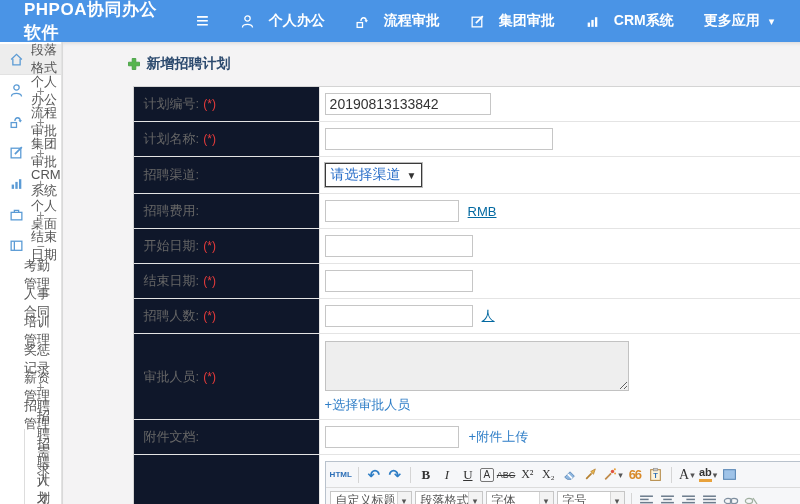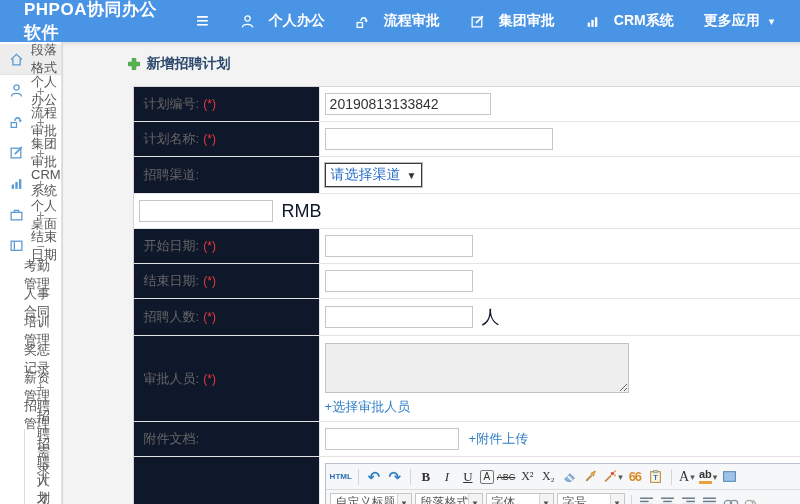--- a/index.html
+++ b/index.html
@@ -45,21 +45,21 @@
   .frow:last-child { border-bottom:none; }
   .flabel { width:186px; background:#0f172a; border-right:1px solid #e4e4e4; display:flex;
     align-items:center; padding-left:10px; font-size:13px; color:#666; flex-shrink:0; }
   .req { color:#e53b3b; margin-left:4px; font-size:12px; }
   .req:empty { display:none; }
   .fvalue { flex:1; display:flex; align-items:center; padding:6px 0 6px 5px; }
   .fvalue.col { flex-direction:column; align-items:flex-start; padding-top:7px; padding-bottom:5px; }
   input.text { height:22px; border:1px solid #c6c6c6; font-size:14px; padding:0 4px; color:#333;
     background:#fff; font-family:inherit; }
   .w166{width:166px;} .w228{width:228px;} .w134{width:134px;} .w148{width:148px;}
-  .unit { margin-left:9px; color:#0f172a; font-size:18px; }
+  .unit { margin-left:9px; color:#0369a1; font-size:13px;text-decoration:underline; }
   .unit:empty { display:none; }
   .sel-box { display:inline-flex; align-items:center; gap:6px; border:1px solid #3a3a3a;
     background:#fff; padding:2px 4px 2px 5px; font-size:14px; color:#2a6fc9; cursor:pointer;
     box-shadow:0 0 0 1px #bbb; }
   .sel-caret { font-size:10px; color:#333; }
   textarea.approver { width:304px; height:50px; background:#eeeeee; border:1px solid #c2c2c2;
     resize:both; font-family:inherit; }
   a.link { color:#2f7ec7; font-size:13px; text-decoration:none; cursor:pointer; }
   .fvalue.col a.link { margin-top:5px; }
   .attach-link { margin-left:10px; }
@@ -298,20 +298,23 @@
             </div>
           <div class="fvalue">
             <span class="sel-box">
               <span>请选择渠道</span>
               <span class="sel-caret">▼</span>
             </span>
           </div>
         </div>
 
         <div class="frow">
+          <div class="flabel">
+              <span>招聘费用:</span>
+            </div>
           <div class="fvalue">
               <input class="text w134" value="" style="">
               <span class="unit">RMB</span>
             </div>
         </div>
 
         <div class="frow">
           <div class="flabel">
               <span>开始日期:</span>
               <span class="req">(*)</span>

